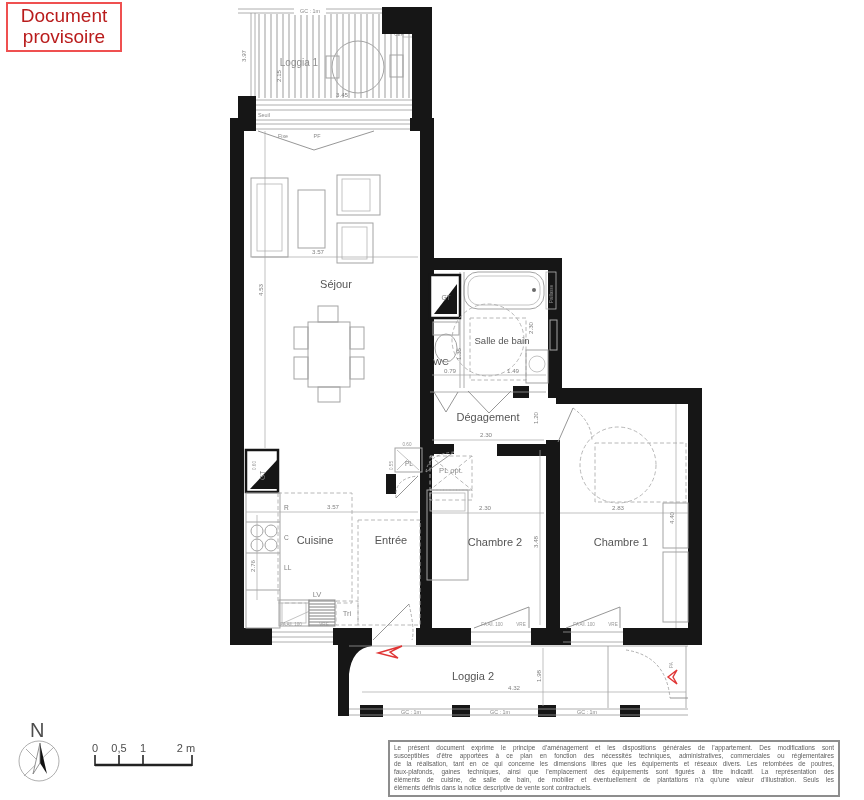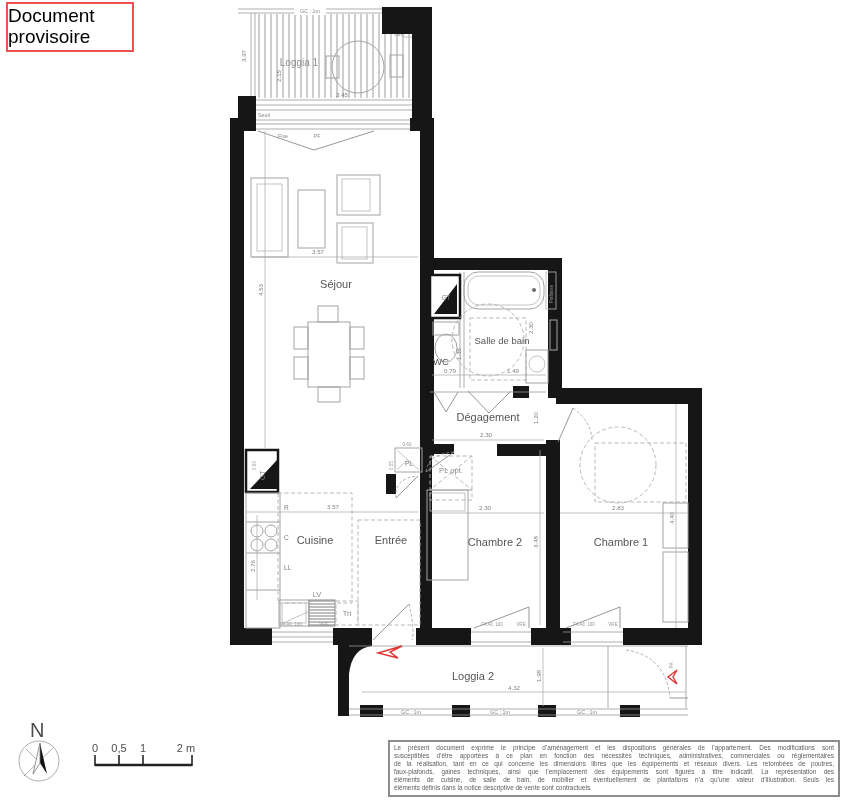--- a/index.html
+++ b/index.html
@@ -1,20 +1,20 @@
 <!DOCTYPE html>
 <html><head>
 <meta charset="utf-8">
 <style>
   html,body{margin:0;padding:0;background:#fff;}
   #stage{position:relative;width:864px;height:800px;background:#ffffff;overflow:hidden;
          font-family:"Liberation Sans", sans-serif;}
   #plan-svg{position:absolute;left:0;top:0;}
   .badge{position:absolute;left:6px;top:2px;width:112px;border:2px solid #ef5050;
-         color:#000000;font-size:19px;line-height:21px;padding:1px 12px 3px 0;}
+         color:#b91c1c;font-size:19px;line-height:21px;text-align:center;padding:1px 0 3px 0;}
   .disclaimer{position:absolute;left:388px;top:740px;width:440px;border:2px solid #8d8d8d;
               background:#fff;padding:2px 4px;color:#606060;font-size:6.4px;line-height:8.1px;}
   .disc-line{text-align:justify;text-align-last:justify;white-space:normal;}
   .disc-line.last{text-align:left;text-align-last:left;}
   text{font-family:"Liberation Sans", sans-serif;fill:#4d4d4d;}
   .room{font-size:11px;fill:#555;}
   .room-sm{font-size:9.5px;fill:#555;}
   .room-gray{font-size:10px;fill:#8f8f8f;}
   .dim{font-size:6.2px;fill:#828282;}
   .tiny{font-size:5.4px;fill:#8a8a8a;}

